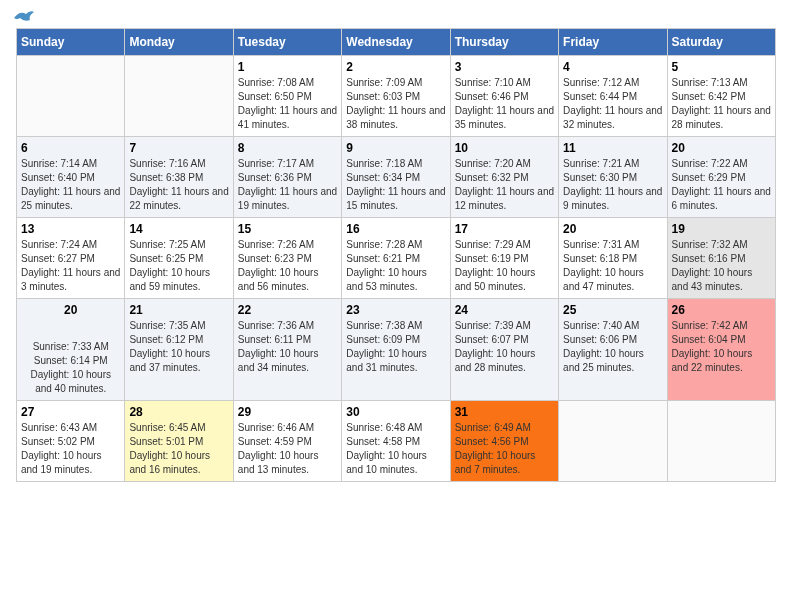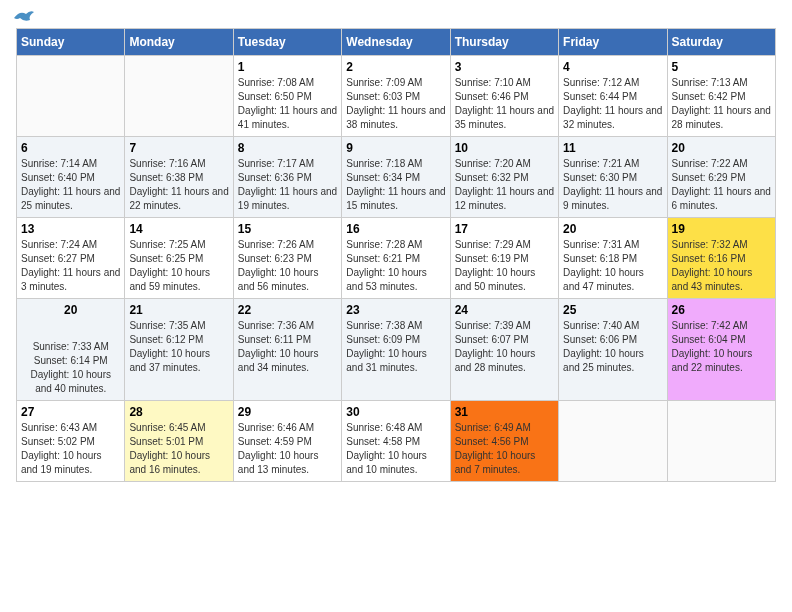--- a/index.html
+++ b/index.html
@@ -220,21 +220,21 @@
           <div class="day-info" style="white-space: pre-line;">Sunrise: 7:29 AM
 Sunset: 6:19 PM
 Daylight: 10 hours and 50 minutes.</div>
         </td>
         <td style="background-color: rgb(255, 255, 255);">
           <div class="day-number">20</div>
           <div class="day-info" style="white-space: pre-line;">Sunrise: 7:31 AM
 Sunset: 6:18 PM
 Daylight: 10 hours and 47 minutes.</div>
         </td>
-        <td style="background-color: #fde047;">
+        <td style="background-color: #e5e5e5;">
           <div class="day-number">19</div>
           <div class="day-info" style="white-space: pre-line;">Sunrise: 7:32 AM
 Sunset: 6:16 PM
 Daylight: 10 hours and 43 minutes.</div>
         </td>
       </tr>
       <tr>
         <td style="background-color: rgb(240, 244, 248); text-align: center;">
           <div class="day-number">20</div>
           <div class="day-info" style="white-space: pre-line; margin-top: 23px;">Sunrise: 7:33 AM
@@ -264,21 +264,21 @@
           <div class="day-info" style="white-space: pre-line;">Sunrise: 7:39 AM
 Sunset: 6:07 PM
 Daylight: 10 hours and 28 minutes.</div>
         </td>
         <td style="background-color: rgb(240, 244, 248);">
           <div class="day-number">25</div>
           <div class="day-info" style="white-space: pre-line;">Sunrise: 7:40 AM
 Sunset: 6:06 PM
 Daylight: 10 hours and 25 minutes.</div>
         </td>
-        <td style="background-color: #f0abfc;">
+        <td style="background-color: #fca5a5;">
           <div class="day-number">26</div>
           <div class="day-info" style="white-space: pre-line;">Sunrise: 7:42 AM
 Sunset: 6:04 PM
 Daylight: 10 hours and 22 minutes.</div>
         </td>
       </tr>
       <tr>
         <td style="background-color: rgb(255, 255, 255);">
           <div class="day-number">27</div>
           <div class="day-info" style="white-space: pre-line;">Sunrise: 6:43 AM

